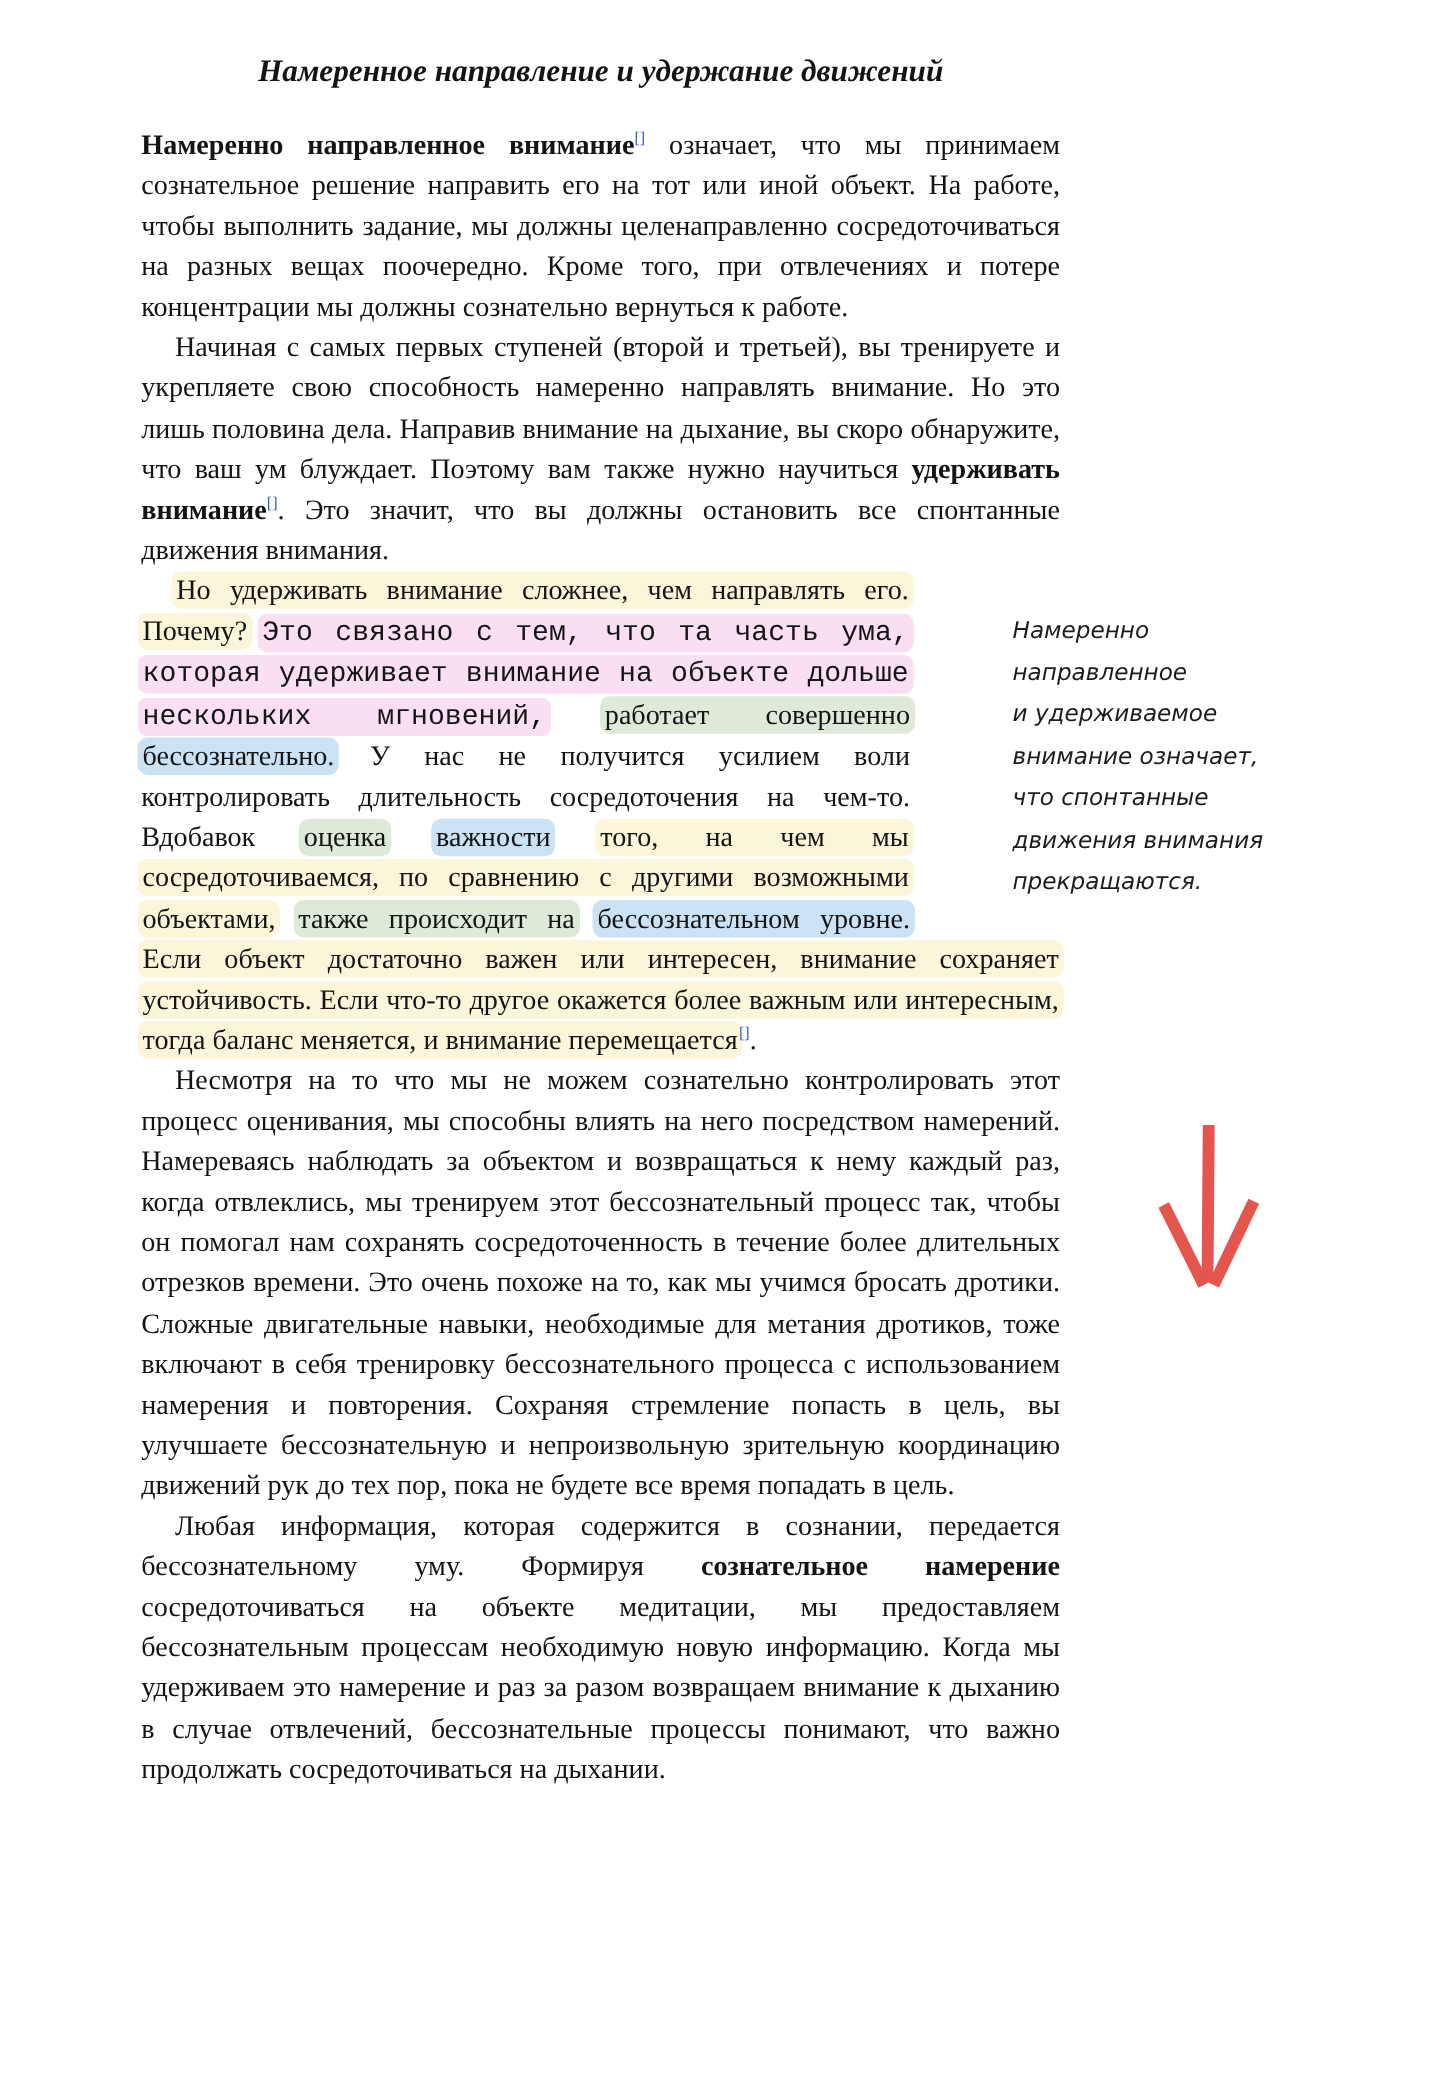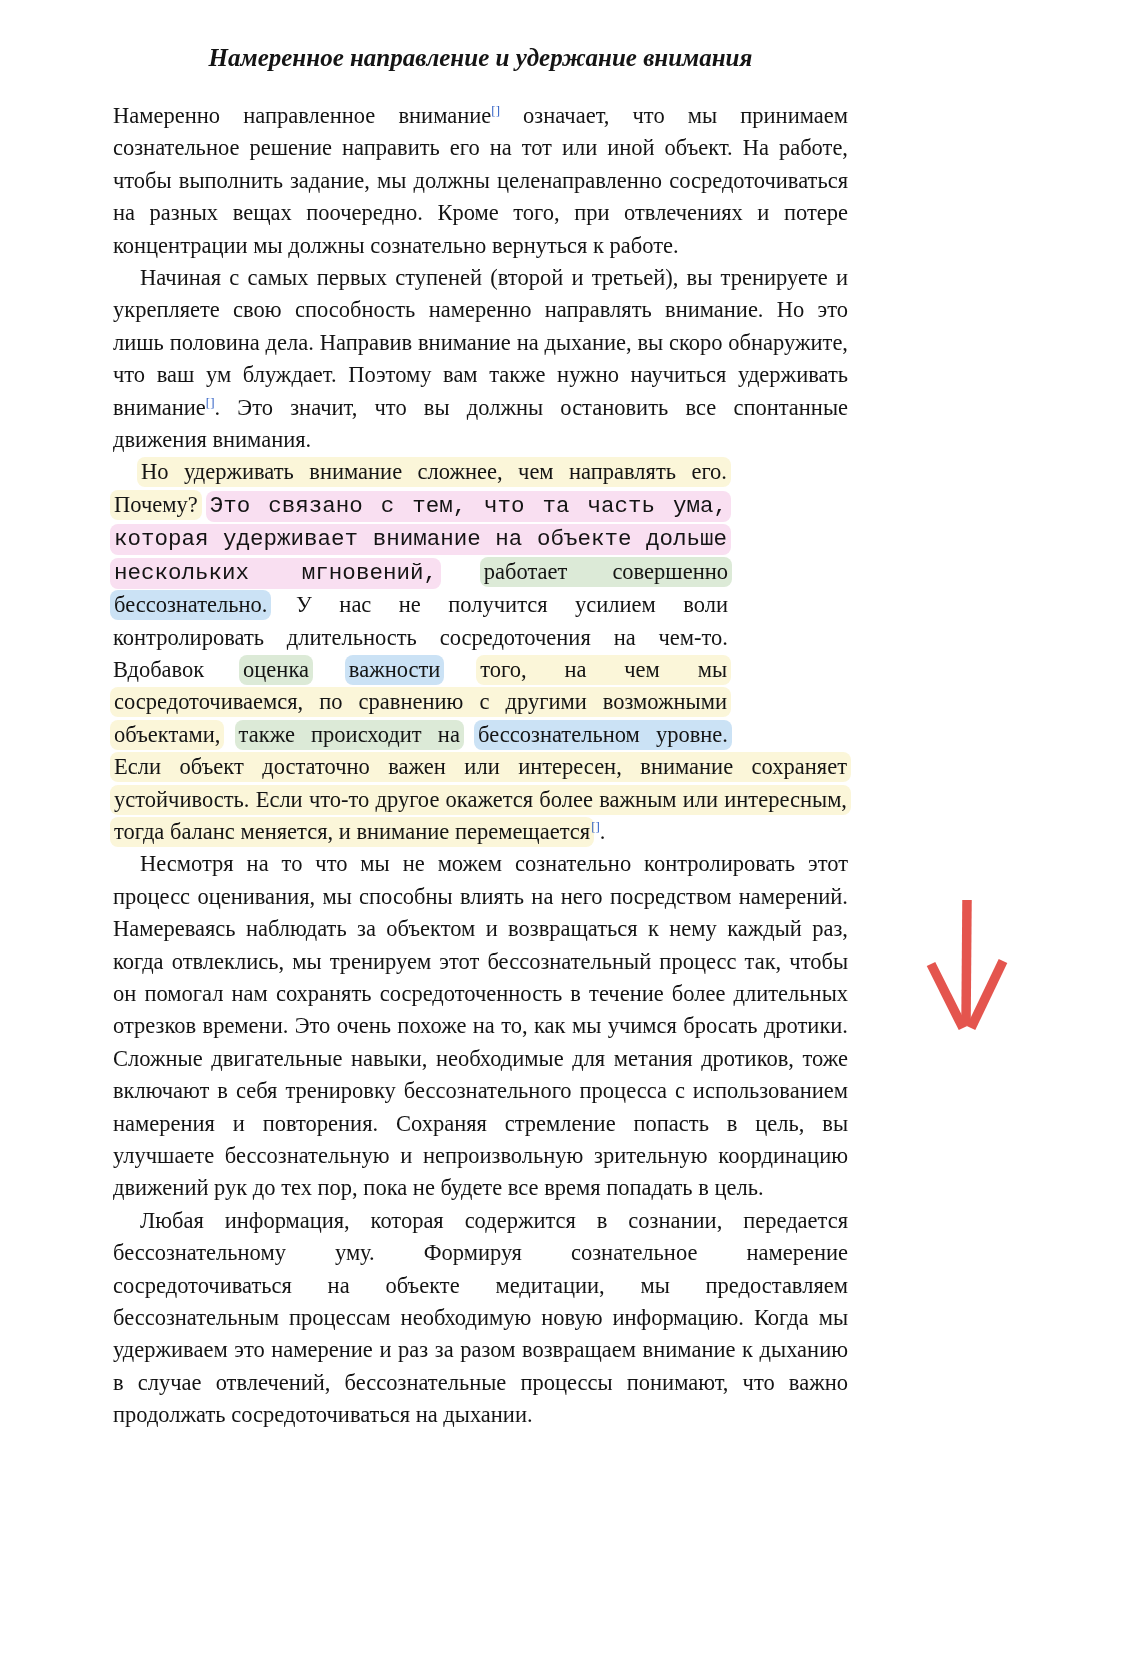--- a/index.html
+++ b/index.html
@@ -29,21 +29,21 @@
   }
   .body-para {
     margin: 0;
     font-size: 22.5px;
     line-height: 32.4px;
     text-align: justify;
     hyphens: auto;
     -webkit-hyphens: auto;
   }
   .body-para.indent { text-indent: 27px; }
-  .b { font-weight: normal; }
+  .b { font-weight: bold; }
   sup.fn {
     color: var(--fn-blue, #2f5fc4);
     font-size: 13px;
     line-height: 0;
     vertical-align: super;
     cursor: pointer;
   }
   .hl {
     border-radius: 8px;
     padding: 2px 4px 3px;
@@ -81,30 +81,37 @@
     height: 142px;
     color: var(--arrow-red, #e4554e);
   }
 </style>
 </head>
 <body>
 
 <div class="page">
 
   <div class="main-col">
-    <h1 class="page-title">Намеренное направление и удержание внимания</h1>
+    <h1 class="page-title">Намеренное направление и удержание движений</h1>
     <div>
         <p class="body-para"><span class=" b">Намеренно направленное внимание</span><sup class="fn">[]</sup><span class=""> означает, что мы принимаем сознательное решение направить его на тот или иной объект. На работе, чтобы выполнить задание, мы должны целенаправленно сосредоточиваться на разных вещах поочередно. Кроме того, при отвлечениях и потере концентрации мы должны сознательно вернуться к работе.</span></p>
         <p class="body-para indent"><span class="">Начиная с самых первых ступеней (второй и третьей), вы тренируете и укрепляете свою способность намеренно направлять внимание. Но это лишь половина дела. Направив внимание на дыхание, вы скоро обнаружите, что ваш ум блуждает. Поэтому вам также нужно научиться </span><span class=" b">удерживать внимание</span><sup class="fn">[]</sup><span class="">. Это значит, что вы должны остановить все спонтанные движения внимания.</span></p>
         <p class="body-para indent"><span class="note-spacer"></span><span class="hl hl-yellow">Но удерживать внимание сложнее, чем направлять его. Почему?</span><span class=""> </span><span class="hl hl-pink">Это связано с тем, что та часть ума, которая удерживает внимание на объекте дольше нескольких мгновений,</span><span class=""> </span><span class="hl hl-green">работает совершенно</span><span class=""> </span><span class="hl hl-blue">бессознательно.</span><span class=""> У нас не получится усилием воли контролировать длительность сосредоточения на чем-то. Вдобавок </span><span class="hl hl-green">оценка</span><span class=""> </span><span class="hl hl-blue">важности</span><span class=""> </span><span class="hl hl-yellow">того, на чем мы сосредоточиваемся, по сравнению с другими возможными объектами,</span><span class=""> </span><span class="hl hl-green">также происходит на</span><span class=""> </span><span class="hl hl-blue">бессознательном уровне.</span><span class=""> </span><span class="hl hl-yellow">Если объект достаточно важен или интересен, внимание сохраняет устойчивость. Если что-то другое окажется более важным или интересным, тогда баланс меняется, и внимание перемещается</span><sup class="fn">[]</sup><span class="">.</span></p>
         <p class="body-para indent"><span class="">Несмотря на то что мы не можем сознательно контролировать этот процесс оценивания, мы способны влиять на него посредством намерений. Намереваясь наблюдать за объектом и возвращаться к нему каждый раз, когда отвлеклись, мы тренируем этот бессознательный процесс так, чтобы он помогал нам сохранять сосредоточенность в течение более длительных отрезков времени. Это очень похоже на то, как мы учимся бросать дротики. Сложные двигательные навыки, необходимые для метания дротиков, тоже включают в себя тренировку бессознательного процесса с использованием намерения и повторения. Сохраняя стремление попасть в цель, вы улучшаете бессознательную и непроизвольную зрительную координацию движений рук до тех пор, пока не будете все время попадать в цель.</span></p>
         <p class="body-para indent"><span class="">Любая информация, которая содержится в сознании, передается бессознательному уму. Формируя </span><span class=" b">сознательное намерение</span><span class=""> сосредоточиваться на объекте медитации, мы предоставляем бессознательным процессам необходимую новую информацию. Когда мы удерживаем это намерение и раз за разом возвращаем внимание к дыханию в случае отвлечений, бессознательные процессы понимают, что важно продолжать сосредоточиваться на дыхании.</span></p>
       </div>
   </div>
 
+  <div class="margin-note">Намеренно
+направленное
+и удерживаемое
+внимание означает,
+что спонтанные
+движения внимания
+прекращаются.</div>
 
   <svg class="down-arrow" viewBox="0 0 94 142" xmlns="http://www.w3.org/2000/svg">
     <path d="M49 4 L48 129" stroke="currentColor" stroke-width="9.5" fill="none"></path>
     <path d="M13 68 L45 132" stroke="currentColor" stroke-width="9.5" fill="none"></path>
     <path d="M85 65 L53 132" stroke="currentColor" stroke-width="9.5" fill="none"></path>
   </svg>
 
 </div>
 
 </body></html>

